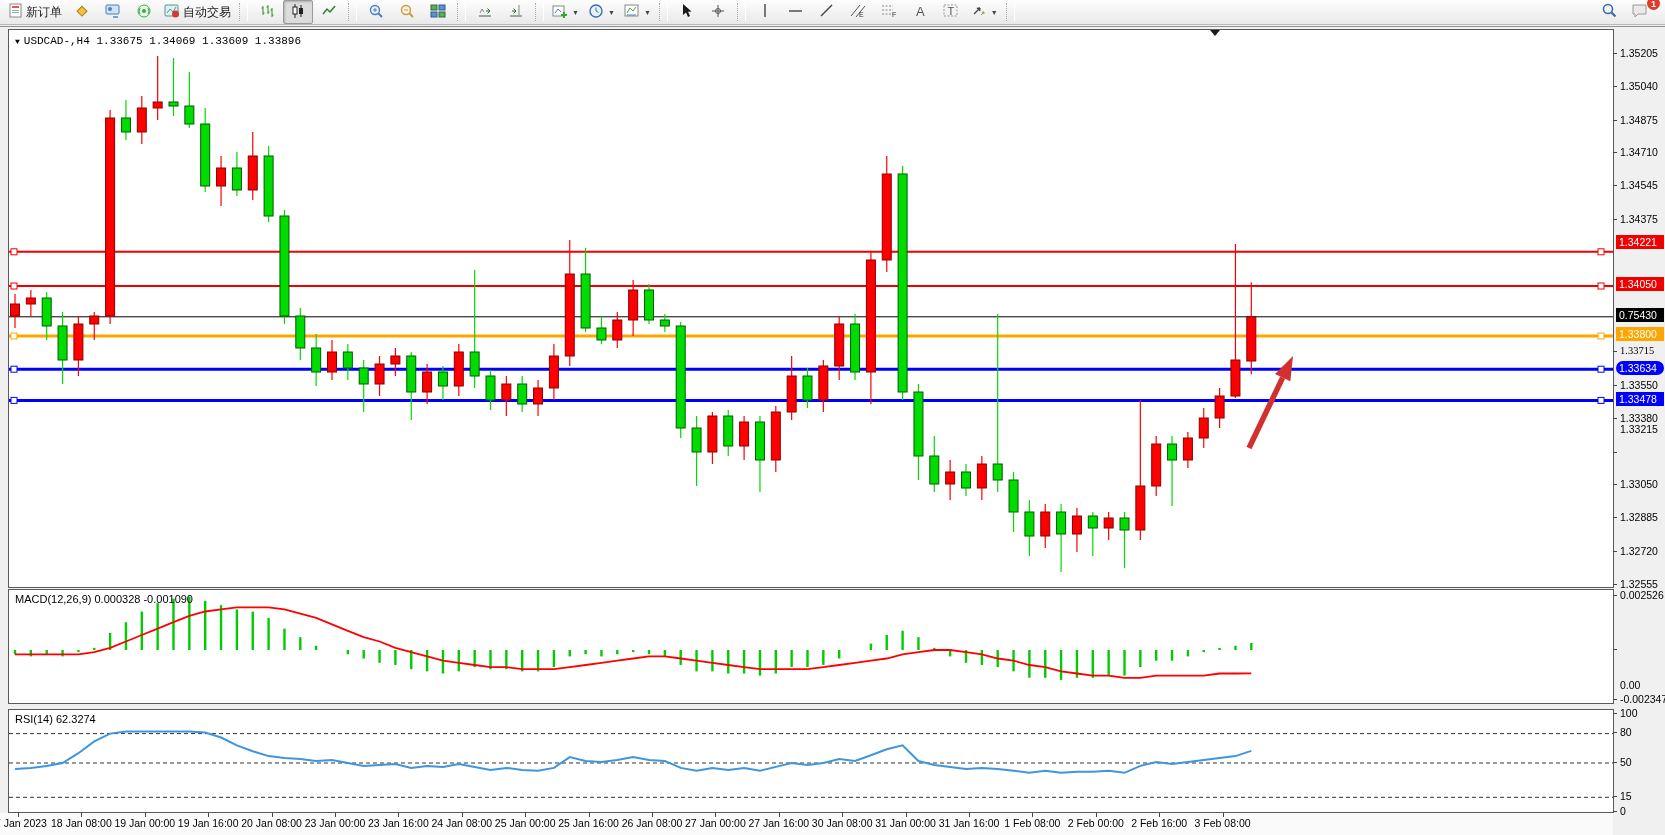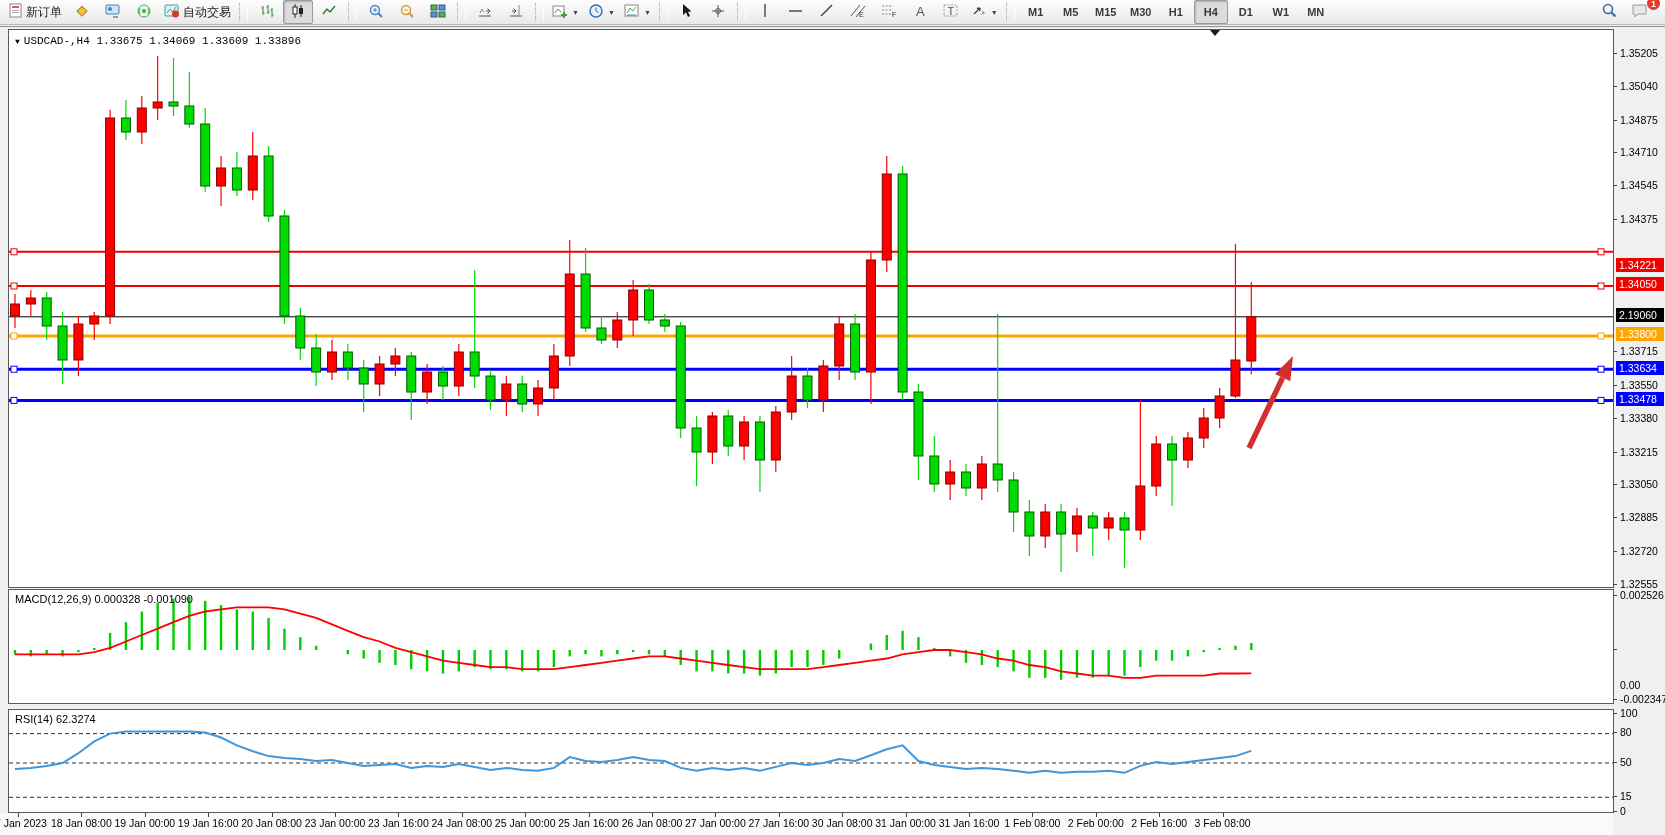--- a/index.html
+++ b/index.html
@@ -265,31 +265,20 @@
     <div class="tbtn">
       <span class="ico"><svg width="16" height="15">
             <path d="M3 11 L9 5 M9 5 L5.8 5.4 M9 5 L8.6 8.2" stroke="#444" fill="none" stroke-width="1.3"></path>
             <path d="M10 12 L13 9 M13 9 L10.8 9.2 M13 9 L12.8 11.2" stroke="#7a4" fill="none"></path>
           </svg></span>
       <span class="caret">▼</span>
     </div>
 
     <div class="grip"></div>
 
-    <div id="tf-buttons" style="display:flex;gap:1px;">
-        <div class="tbtn tf">M1</div>
-        <div class="tbtn tf">M5</div>
-        <div class="tbtn tf">M15</div>
-        <div class="tbtn tf">M30</div>
-        <div class="tbtn tf">H1</div>
-        <div class="tbtn tf pressed">H4</div>
-        <div class="tbtn tf">D1</div>
-        <div class="tbtn tf">W1</div>
-        <div class="tbtn tf">MN</div>
-      </div>
 
     <div class="spacer"></div>
 
     <div class="tbtn">
       <span class="ico">
         <svg width="17" height="17">
             <circle cx="7" cy="7" r="4.5" fill="none" stroke="#3a6ea8" stroke-width="1.6"></circle>
             <line x1="10.6" y1="10.6" x2="14.5" y2="14.5" stroke="#3a6ea8" stroke-width="2.2"></line>
           </svg>
       </span>
@@ -597,27 +586,27 @@
         <div class="ticklab" style="top: 51px;">1.35040</div>
         <div class="tickmark" style="top: 91px;"></div>
         <div class="ticklab" style="top: 85px;">1.34875</div>
         <div class="tickmark" style="top: 123px;"></div>
         <div class="ticklab" style="top: 117px;">1.34710</div>
         <div class="tickmark" style="top: 156px;"></div>
         <div class="ticklab" style="top: 150px;">1.34545</div>
         <div class="tickmark" style="top: 190px;"></div>
         <div class="ticklab" style="top: 184px;">1.34375</div>
         <div class="tickmark" style="top: 322px;"></div>
-        <div class="ticklab" style="top: 316px;">1.33715</div>
+        <div class="ticklab" style="top: 316px; font-family: Liberation Serif, serif;">1.33715</div>
         <div class="tickmark" style="top: 356px;"></div>
         <div class="ticklab" style="top: 350px;">1.33550</div>
         <div class="tickmark" style="top: 389px;"></div>
         <div class="ticklab" style="top: 383px;">1.33380</div>
         <div class="tickmark" style="top: 423px;"></div>
-        <div class="ticklab" style="top: 417px;">1.33215</div>
+        <div class="ticklab" style="top: 394px;">1.33215</div>
         <div class="tickmark" style="top: 455px;"></div>
         <div class="ticklab" style="top: 449px;">1.33050</div>
         <div class="tickmark" style="top: 488px;"></div>
         <div class="ticklab" style="top: 482px;">1.32885</div>
         <div class="tickmark" style="top: 522px;"></div>
         <div class="ticklab" style="top: 516px;">1.32720</div>
         <div class="tickmark" style="top: 555px;"></div>
         <div class="ticklab" style="top: 549px;">1.32555</div>
         <div class="tickmark" style="top: 566px;"></div>
         <div class="ticklab" style="top: 560px;">0.002526</div>
@@ -628,25 +617,25 @@
         <div class="tickmark" style="top: 684px;"></div>
         <div class="ticklab" style="top: 678px;">100</div>
         <div class="tickmark" style="top: 703px;"></div>
         <div class="ticklab" style="top: 697px;">80</div>
         <div class="tickmark" style="top: 733px;"></div>
         <div class="ticklab" style="top: 727px;">50</div>
         <div class="tickmark" style="top: 767px;"></div>
         <div class="ticklab" style="top: 761px;">15</div>
         <div class="tickmark" style="top: 782px;"></div>
         <div class="ticklab" style="top: 776px;">0</div>
-        <div class="pricebox" style="top: 229px; background: rgb(242, 0, 0);">1.34221</div>
+        <div class="pricebox" style="top: 206px; background: rgb(242, 0, 0);">1.34221</div>
         <div class="pricebox" style="top: 248px; background: rgb(242, 0, 0);">1.34050</div>
-        <div class="pricebox" style="top: 279px; background: rgb(0, 0, 0);">2.19060</div>
+        <div class="pricebox" style="top: 279px; background: rgb(0, 0, 0);">0.75430</div>
         <div class="pricebox" style="top: 298px; background: rgb(255, 165, 0);">1.33800</div>
-        <div class="pricebox" style="top: 332px; background: rgb(0, 0, 255);">1.33634</div>
+        <div class="pricebox" style="top: 332px; background: rgb(0, 0, 255); border-radius: 7px;">1.33634</div>
         <div class="pricebox" style="top: 363px; background: rgb(0, 0, 255);">1.33478</div>
       </div>
 
     <div class="timeaxis" id="timeaxis">
         <div class="ttick" style="left: 18px;"></div>
         <div class="timelab" style="left: 18px;">17 Jan 2023</div>
         <div class="ttick" style="left: 81.4px;"></div>
         <div class="timelab" style="left: 81.4px;">18 Jan 08:00</div>
         <div class="ttick" style="left: 144.8px;"></div>
         <div class="timelab" style="left: 144.8px;">19 Jan 00:00</div>

